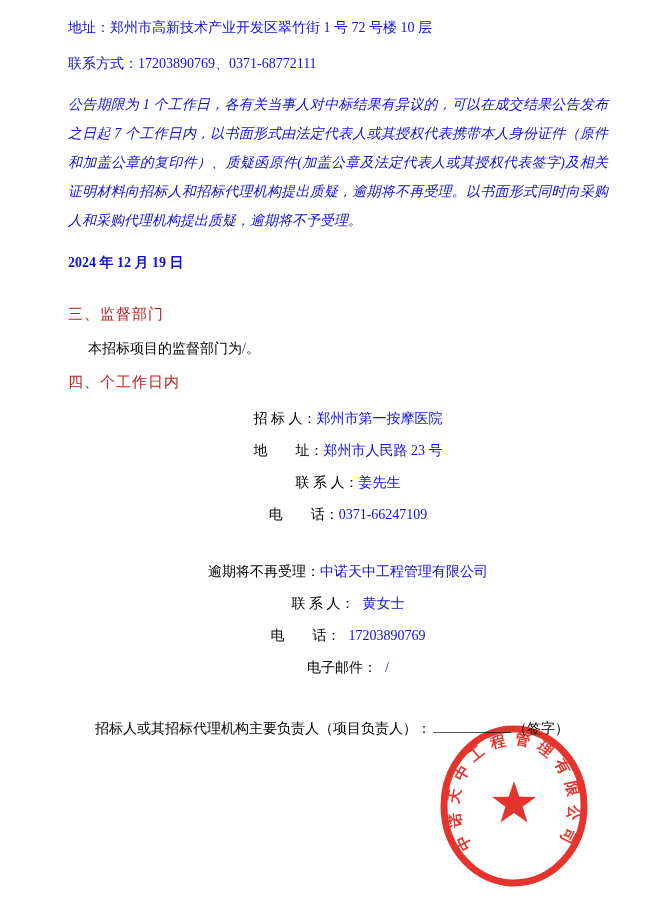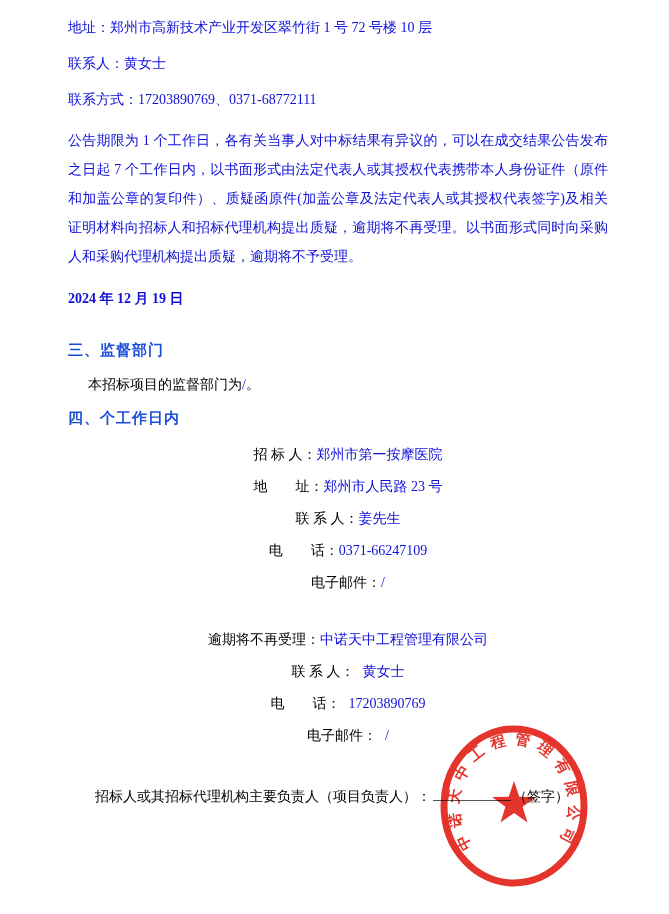--- a/index.html
+++ b/index.html
@@ -19,23 +19,24 @@
     font-size: 14px;
   }
   p { margin: 0; }
   .blue { color: #0f0fd8; }
   .toplines p { line-height: 36px; white-space: pre-wrap; }
   .para {
     line-height: 29px;
     margin-top: 8px;
     text-align: justify;
     white-space: pre-wrap;
+    font-style: italic;
   }
   .date { line-height: 36px; margin-top: 10px; font-weight: bold; }
-  .h { font-size: 15px; font-weight: bold; color: #1d4ed8; letter-spacing: 1px; }
+  .h { font-size: 15px; font-weight: normal; color: #b91c1c; letter-spacing: 1px; }
   .s3h { margin-top: 18px; line-height: 30px; }
   .supervision { margin-top: 4px; line-height: 32px; padding-left: 20px; }
   .s4h { margin-top: 2px; line-height: 30px; }
   .rows p { line-height: 32px; padding-left: 20px; white-space: pre-wrap; text-align: center; }
   .rows .lbl { color: #000; }
   .rows .val { color: #0f0fd8; }
   .tenderer { margin-top: 6px; }
   .agency { margin-top: 25px; }
   .agency p.vindent .val { margin-left: 8px; }
   .signature {
@@ -67,39 +68,37 @@
     font-weight: bold;
   }
 </style>
 </head>
 <body>
 
 <div class="page">
 
   <div class="toplines blue">
     <p>地址：郑州市高新技术产业开发区翠竹街 1 号 72 号楼 10 层</p>
-    <p>联系人：黄女士</p>
     <p>联系方式：17203890769、0371-68772111</p>
   </div>
 
   <p class="para blue">公告期限为 1 个工作日，各有关当事人对中标结果有异议的，可以在成交结果公告发布之日起 7 个工作日内，以书面形式由法定代表人或其授权代表携带本人身份证件（原件和加盖公章的复印件）、质疑函原件(加盖公章及法定代表人或其授权代表签字)及相关证明材料向招标人和招标代理机构提出质疑，逾期将不再受理。以书面形式同时向采购人和采购代理机构提出质疑，逾期将不予受理。</p>
 
   <p class="date blue">2024 年 12 月 19 日</p>
 
   <p class="h s3h">三、监督部门</p>
   <p class="supervision"><span>本招标项目的监督部门为</span><span class="blue">/</span><span>。</span></p>
 
   <p class="h s4h">四、个工作日内</p>
 
   <div class="rows tenderer">
     <p><span class="lbl">招 标 人：</span><span class="val">郑州市第一按摩医院</span></p>
     <p><span class="lbl">地　　址：</span><span class="val">郑州市人民路 23 号</span></p>
     <p><span class="lbl">联 系 人：</span><span class="val">姜先生</span></p>
     <p><span class="lbl">电　　话：</span><span class="val">0371-66247109</span></p>
-    <p><span class="lbl">电子邮件：</span><span class="val">/</span></p>
   </div>
 
   <div class="rows agency">
     <p><span class="lbl">逾期将不再受理：</span><span class="val">中诺天中工程管理有限公司</span></p>
     <p class="vindent"><span class="lbl">联 系 人：</span><span class="val">黄女士</span></p>
     <p class="vindent"><span class="lbl">电　　话：</span><span class="val">17203890769</span></p>
     <p class="vindent"><span class="lbl">电子邮件：</span><span class="val">/</span></p>
   </div>
 
   <p class="signature"><span>招标人或其招标代理机构主要负责人（项目负责人）：</span><span class="blank"></span><span>（签字）</span></p>

